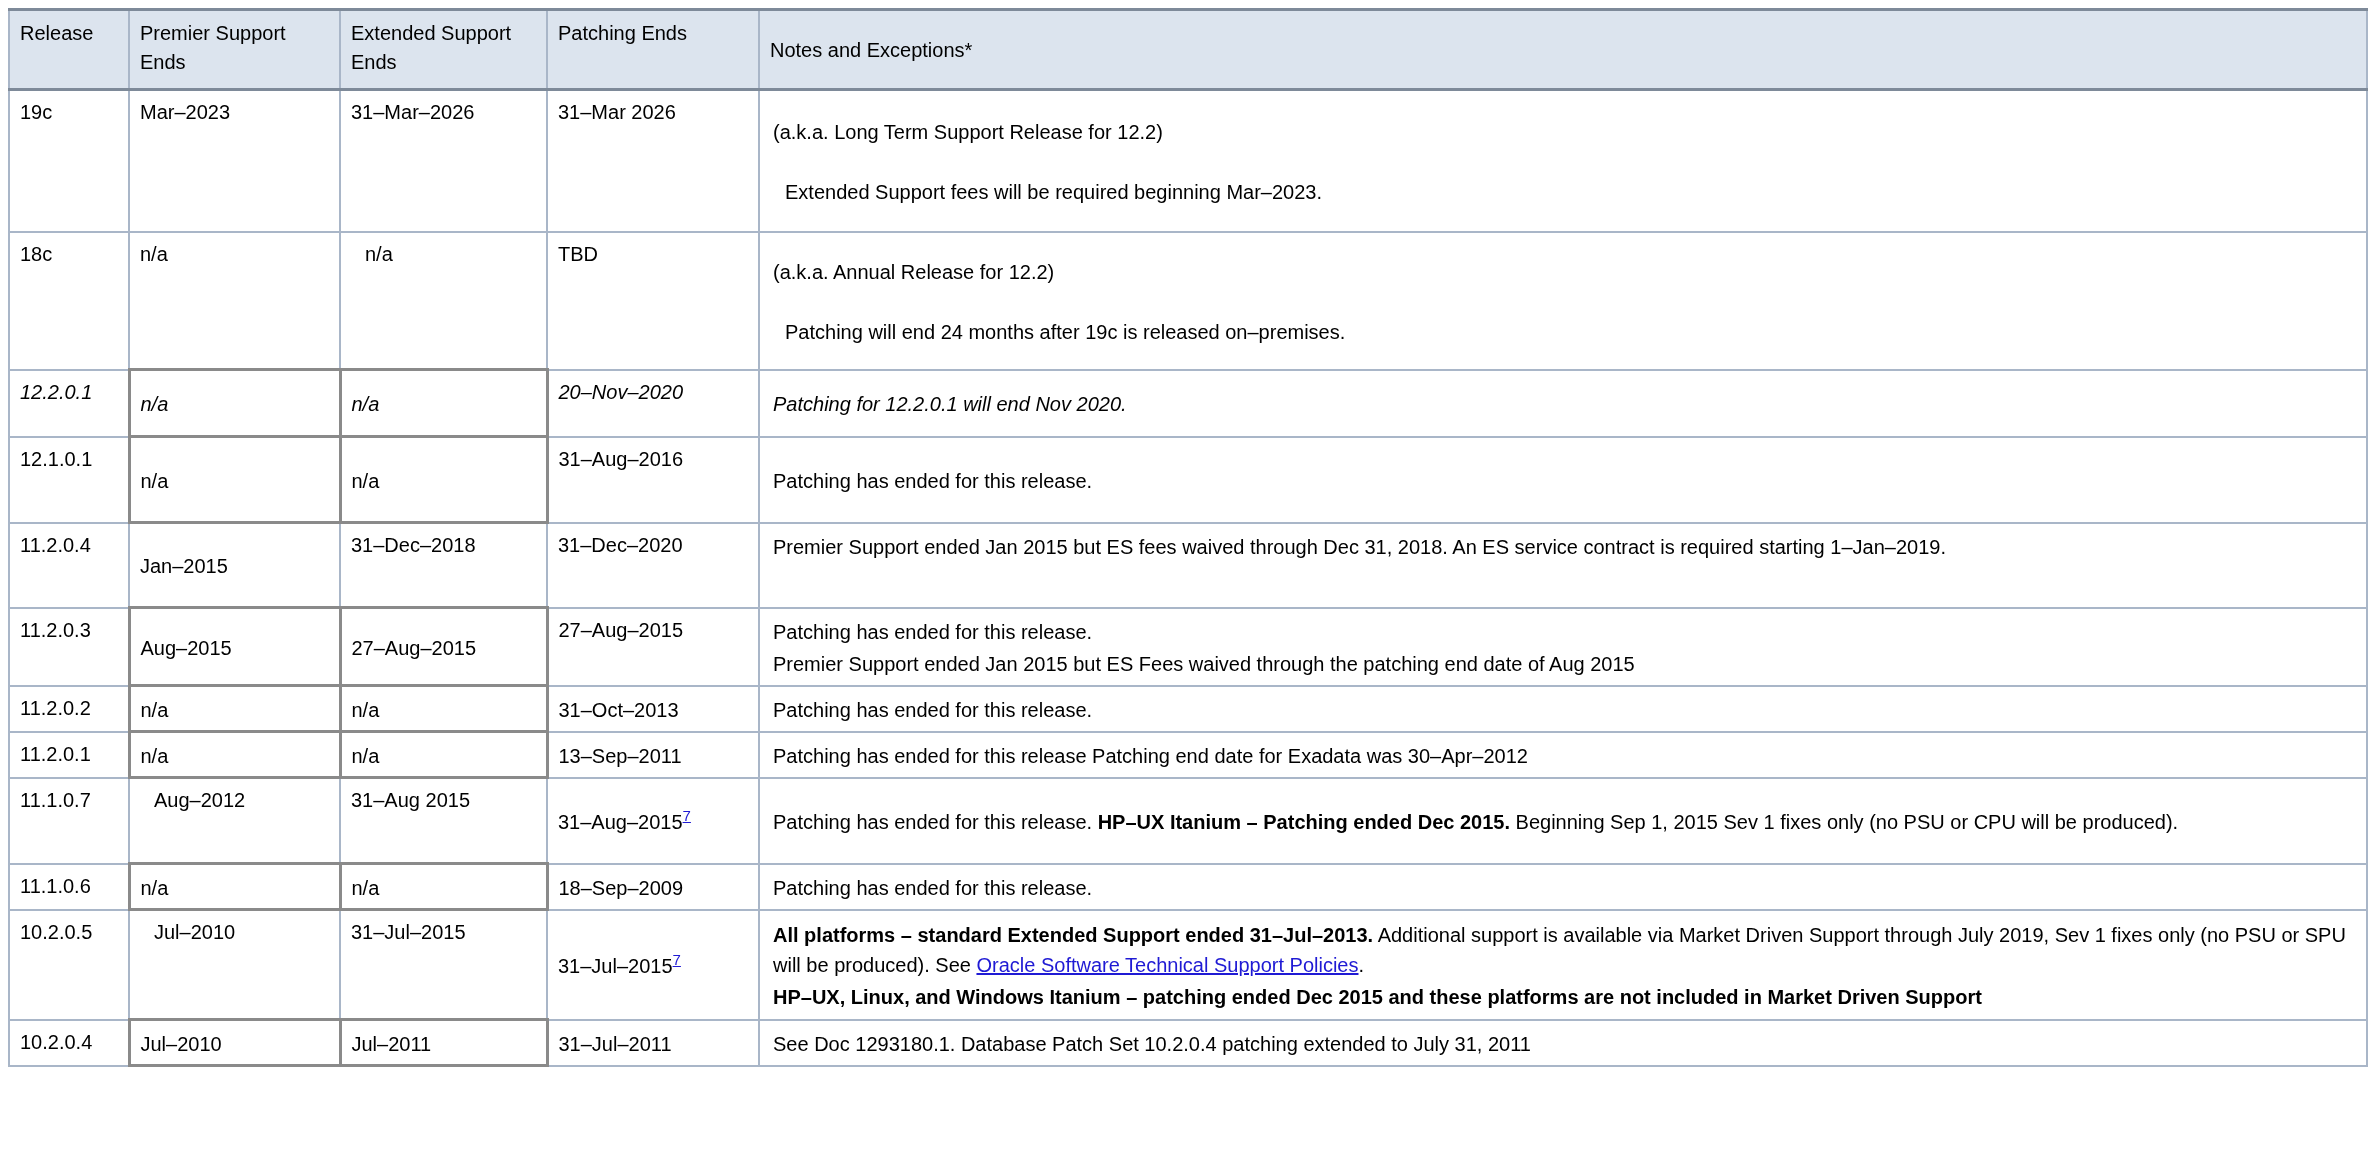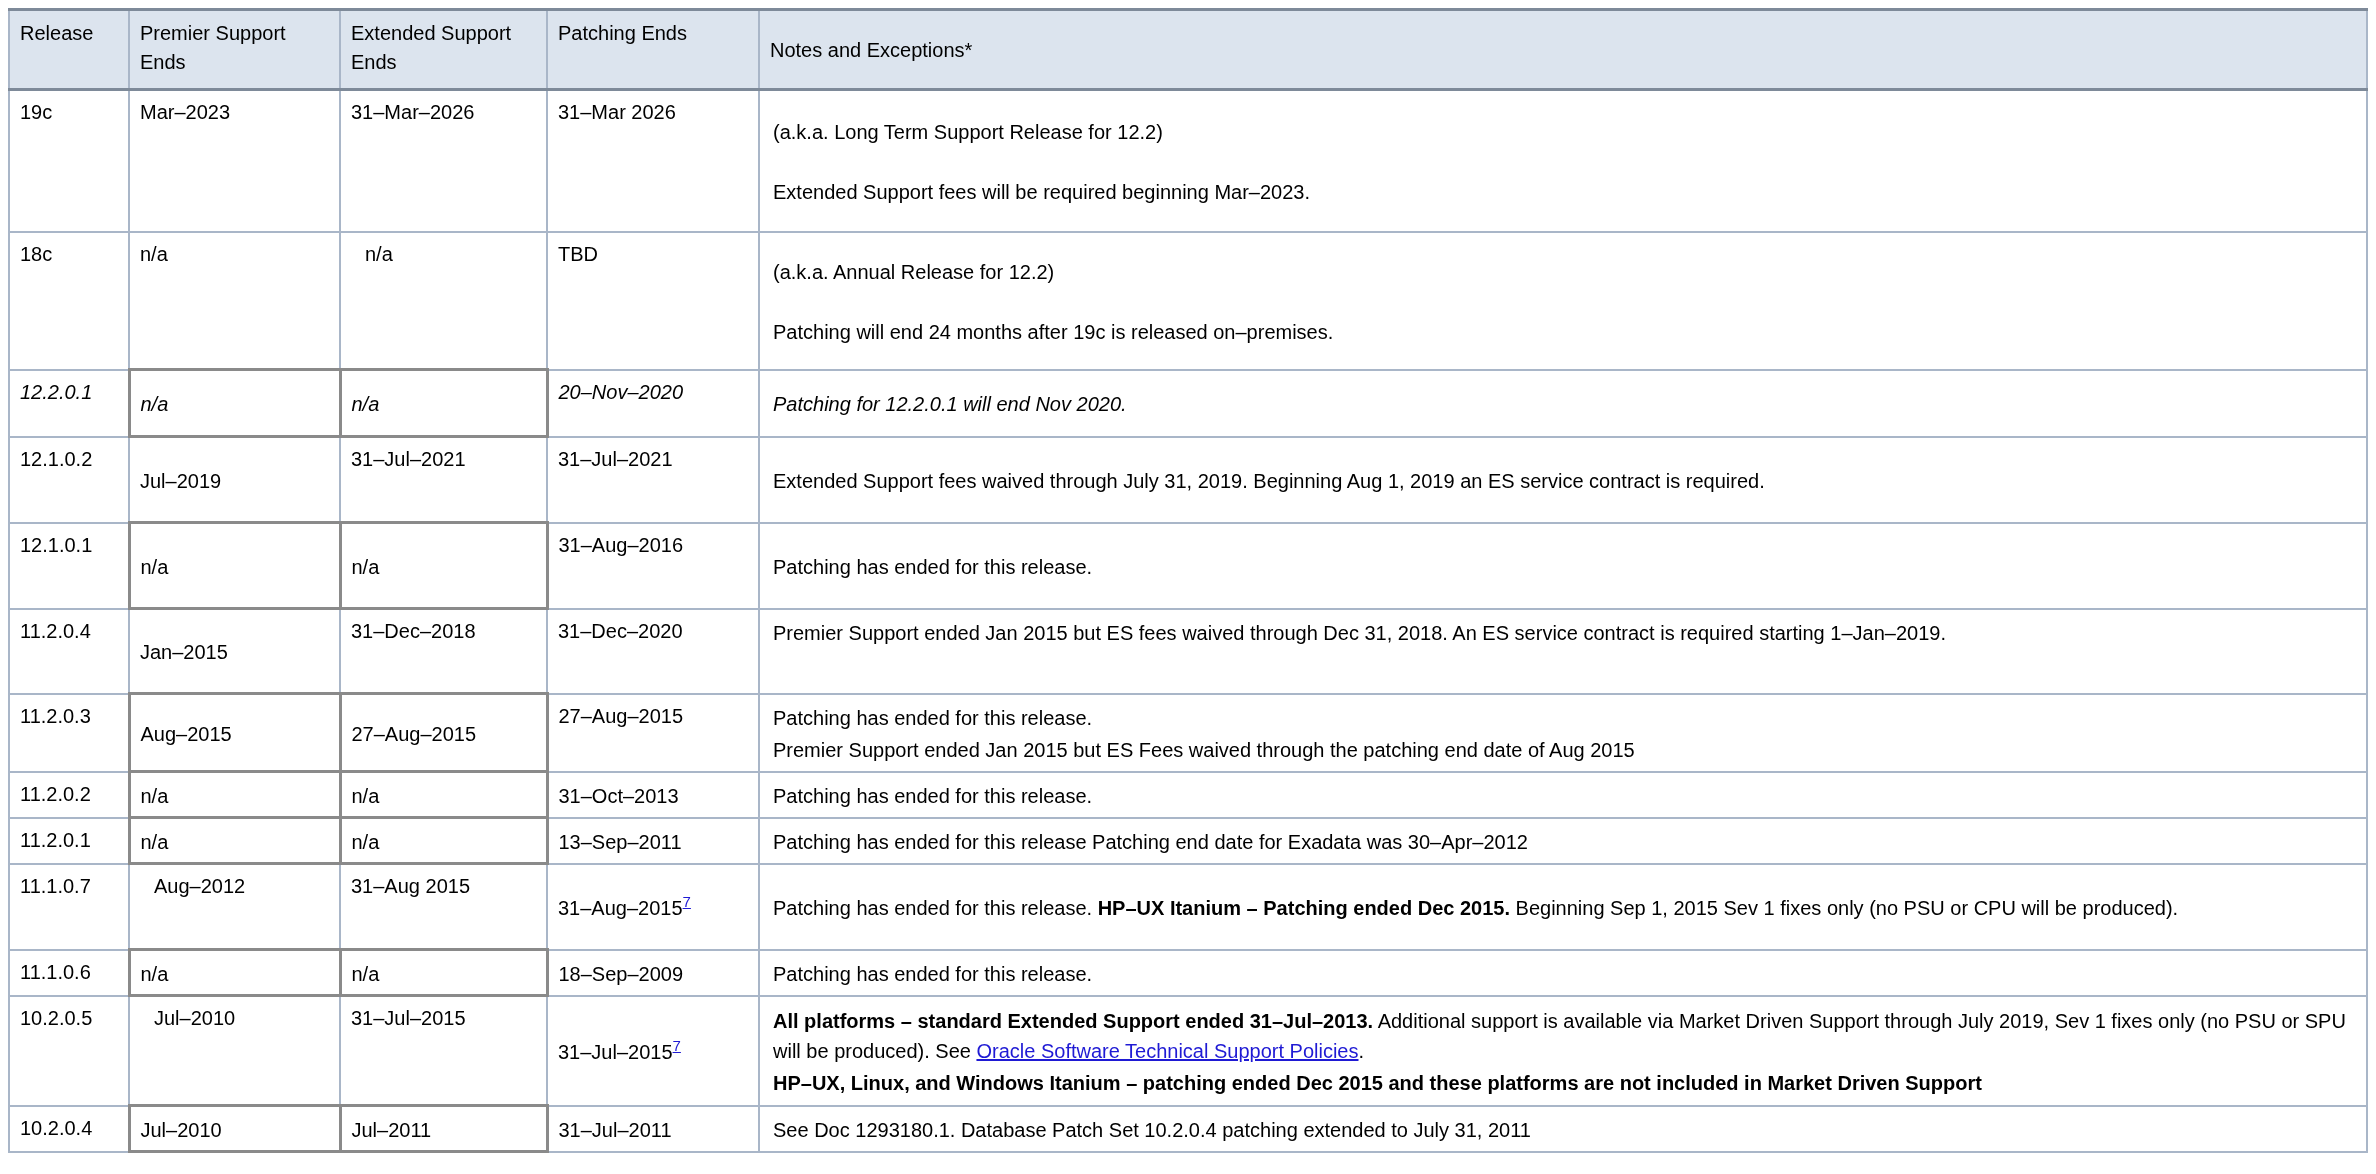--- a/index.html
+++ b/index.html
@@ -38,21 +38,21 @@
     border-bottom:3px solid var(--border-dark);
     line-height:1.45;
   }
   thead th.notes-header{vertical-align:middle;}
   td.gray{border:3px solid var(--border-gray);}
   td.v-mid{vertical-align:middle;}
   td.v-top{vertical-align:top;}
   td.indent{padding-left:24px;}
   td.notes-col{padding-left:13px;padding-right:13px;}
   .para{line-height:1.5;}
-  td.wide .para + .para{margin-top:30px;}
+  td.wide .para + .para{margin-top:30px;margin-left:12px;}
   td.tight .para + .para{margin-top:2px;}
   .b{font-weight:bold;}
   .sup{vertical-align:super;font-size:15px;line-height:1;}
   a{color:var(--link);text-decoration:underline;cursor:pointer;}
 </style>
 </head>
 <body>
 
 <table>
   <colgroup>
@@ -92,29 +92,20 @@
           <div class="para"><span>Patching will end 24 months after 19c is released on–premises.</span></div>
         </td>
       </tr>
       <tr style="height: 67px; font-style: italic;">
         <td class="v-top">12.2.0.1</td>
         <td class="v-mid gray">n/a</td>
         <td class="v-mid gray">n/a</td>
         <td class="v-top">20–Nov–2020</td>
         <td class="notes-col v-mid tight">
           <div class="para"><span>Patching for 12.2.0.1 will end Nov 2020.</span></div>
-        </td>
-      </tr>
-      <tr style="height: 86px;">
-        <td class="v-top">12.1.0.2</td>
-        <td class="v-mid">Jul–2019</td>
-        <td class="v-top">31–Jul–2021</td>
-        <td class="v-top">31–Jul–2021</td>
-        <td class="notes-col v-mid tight">
-          <div class="para"><span>Extended Support fees waived through July 31, 2019. Beginning Aug 1, 2019 an ES service contract is required.</span></div>
         </td>
       </tr>
       <tr style="height: 86px;">
         <td class="v-top">12.1.0.1</td>
         <td class="v-mid gray">n/a</td>
         <td class="v-mid gray">n/a</td>
         <td class="v-top">31–Aug–2016</td>
         <td class="notes-col v-mid tight">
           <div class="para"><span>Patching has ended for this release.</span></div>
         </td>

